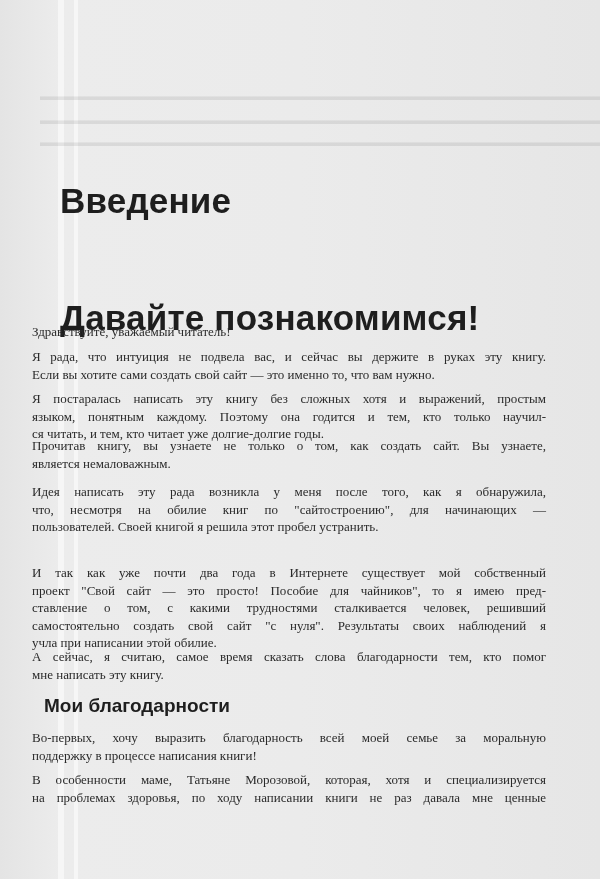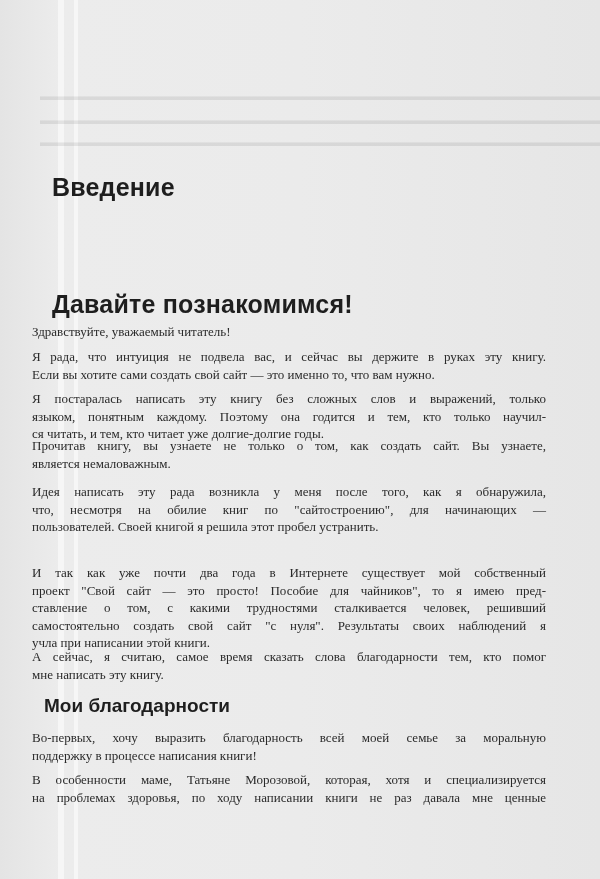--- a/index.html
+++ b/index.html
@@ -33,24 +33,24 @@
       font-size: 12px;
       line-height: 17px;
       white-space: nowrap;
       transform: scaleX(-1);
     }
     .h1 {
       position: absolute;
       left: 44px;
       font-family: "Liberation Sans", sans-serif;
       font-weight: bold;
-      font-size: 25px;
+      font-size: 35px;
       color: #1e1e1e;
       letter-spacing: 0.2px;
-      margin: 8px;
+      margin: 16px;
     }
     .h2 {
       position: absolute;
       left: 44px;
       font-family: "Liberation Sans", sans-serif;
       font-weight: bold;
       font-size: 19px;
       color: #1e1e1e;
       margin: 0;
     }
@@ -86,42 +86,42 @@
   <p class="para" style="top:323px;">
     <span class="line last">Здравствуйте, уважаемый читатель!</span>
   </p>
 
   <p class="para" style="top:348px;">
     <span class="line">Я рада, что интуиция не подвела вас, и сейчас вы держите в руках эту книгу.</span>
     <span class="line last">Если вы хотите сами создать свой сайт — это именно то, что вам нужно.</span>
   </p>
 
   <p class="para" style="top:390px;">
-    <span class="line">Я постаралась написать эту книгу без сложных слов и выражений, только</span>
+    <span class="line">Я постаралась написать эту книгу без сложных хотя и выражений, простым</span>
     <span class="line">языком, понятным каждому. Поэтому она годится и тем, кто только научил-</span>
     <span class="line last">ся читать, и тем, кто читает уже долгие-долгие годы.</span>
   </p>
 
   <p class="para" style="top:437px;">
     <span class="line">Прочитав книгу, вы узнаете не только о том, как создать сайт. Вы узнаете,</span>
     <span class="line last">является немаловажным.</span>
   </p>
 
   <p class="para" style="top:483px;">
     <span class="line">Идея написать эту рада возникла у меня после того, как я обнаружила,</span>
     <span class="line">что, несмотря на обилие книг по "сайтостроению", для начинающих —</span>
     <span class="line last">пользователей. Своей книгой я решила этот пробел устранить.</span>
   </p>
 
   <p class="para" style="top:564px;">
     <span class="line">И так как уже почти два года в Интернете существует мой собственный</span>
     <span class="line">проект "Свой сайт — это просто! Пособие для чайников", то я имею пред-</span>
     <span class="line">ставление о том, с какими трудностями сталкивается человек, решивший</span>
     <span class="line">самостоятельно создать свой сайт "с нуля". Результаты своих наблюдений я</span>
-    <span class="line last">учла при написании этой книги.</span>
+    <span class="line last">учла при написании этой обилие.</span>
   </p>
 
   <p class="para" style="top:648px;">
     <span class="line">А сейчас, я считаю, самое время сказать слова благодарности тем, кто помог</span>
     <span class="line last">мне написать эту книгу.</span>
   </p>
 
   <h3 class="h2" style="top:695px;">Мои благодарности</h3>
 
   <p class="para" style="top:729px;">

